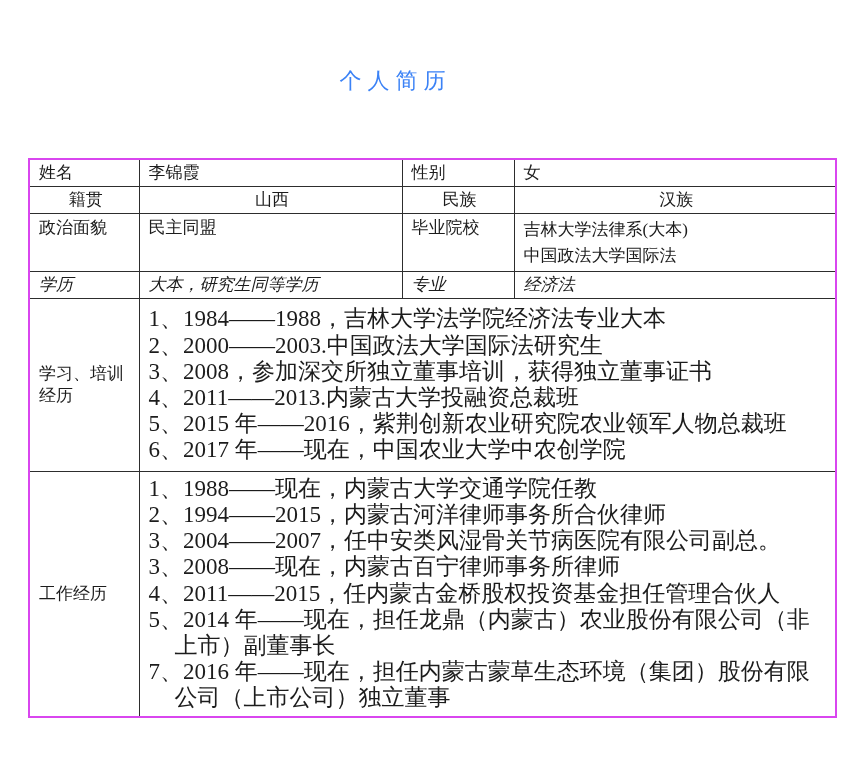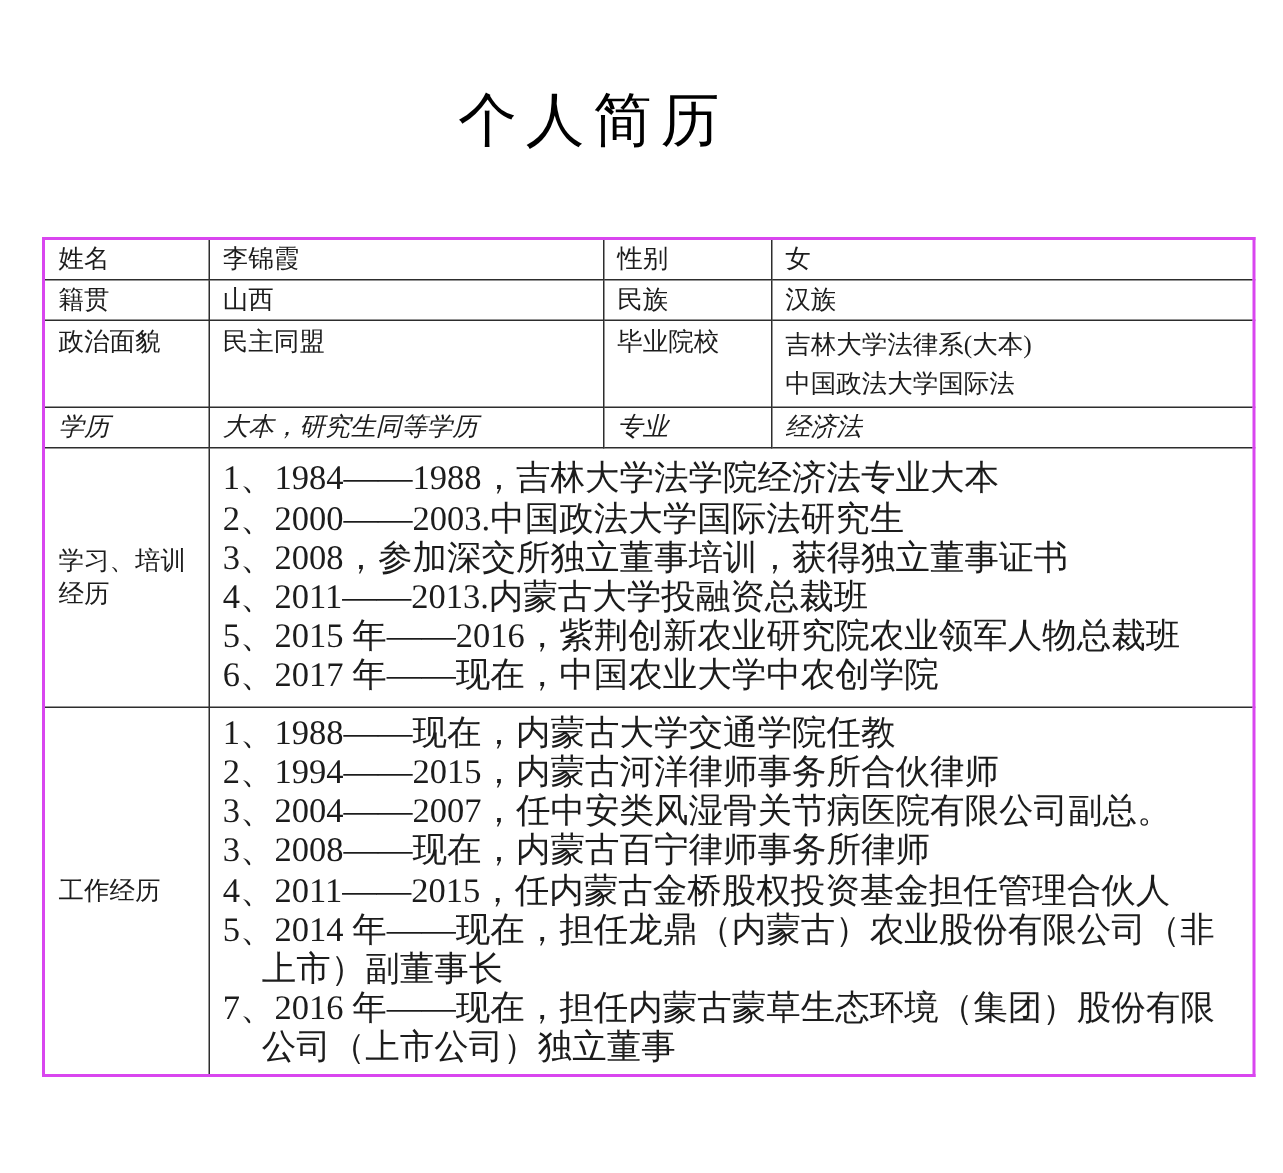--- a/index.html
+++ b/index.html
@@ -12,24 +12,24 @@
   .page {
     position: relative;
     width: 855px;
     height: 782px;
     background: #ffffff;
     overflow: hidden;
   }
   .doc-title {
     padding-top: 60px;
     text-align: center;
-    font-size: 39px;
+    font-size: 22px;
     font-weight: 400;
     letter-spacing: 6px;
-    color: #000000;
+    color: #3b82f6;
     line-height: 42px;
   }
   .doc-title span {
     display: inline-block;
     transform: translateX(-32px);
     white-space: nowrap;
   }
   table.resume {
     border-collapse: collapse;
     table-layout: fixed;
@@ -43,21 +43,21 @@
     border: 1px solid #2d2d2d;
     font-size: 17px;
     line-height: 22px;
     padding: 2px 6px 2px 9px;
     vertical-align: middle;
     overflow: hidden;
     word-break: break-all;
   }
   tr.r1 { height: 27px; }
   tr.r2 { height: 25px; }
-  tr.r3 { height: 26px; }
+  tr.r3 { height: 26px; text-align: center; }
   tr.r4 { height: 52px; }
   tr.r5 { height: 24px; font-style: italic; }
   tr.r6 { height: 26px; }
   tr.r7 { height: 173px; }
   tr.r8 { height: 245px; }
   tr.top-align td { vertical-align: top; padding-top: 3px; font-family: Liberation Serif, serif; }
   .two-line div { line-height: 26px; }
   td.section-label {
     vertical-align: top;
     padding-top: 4px;

